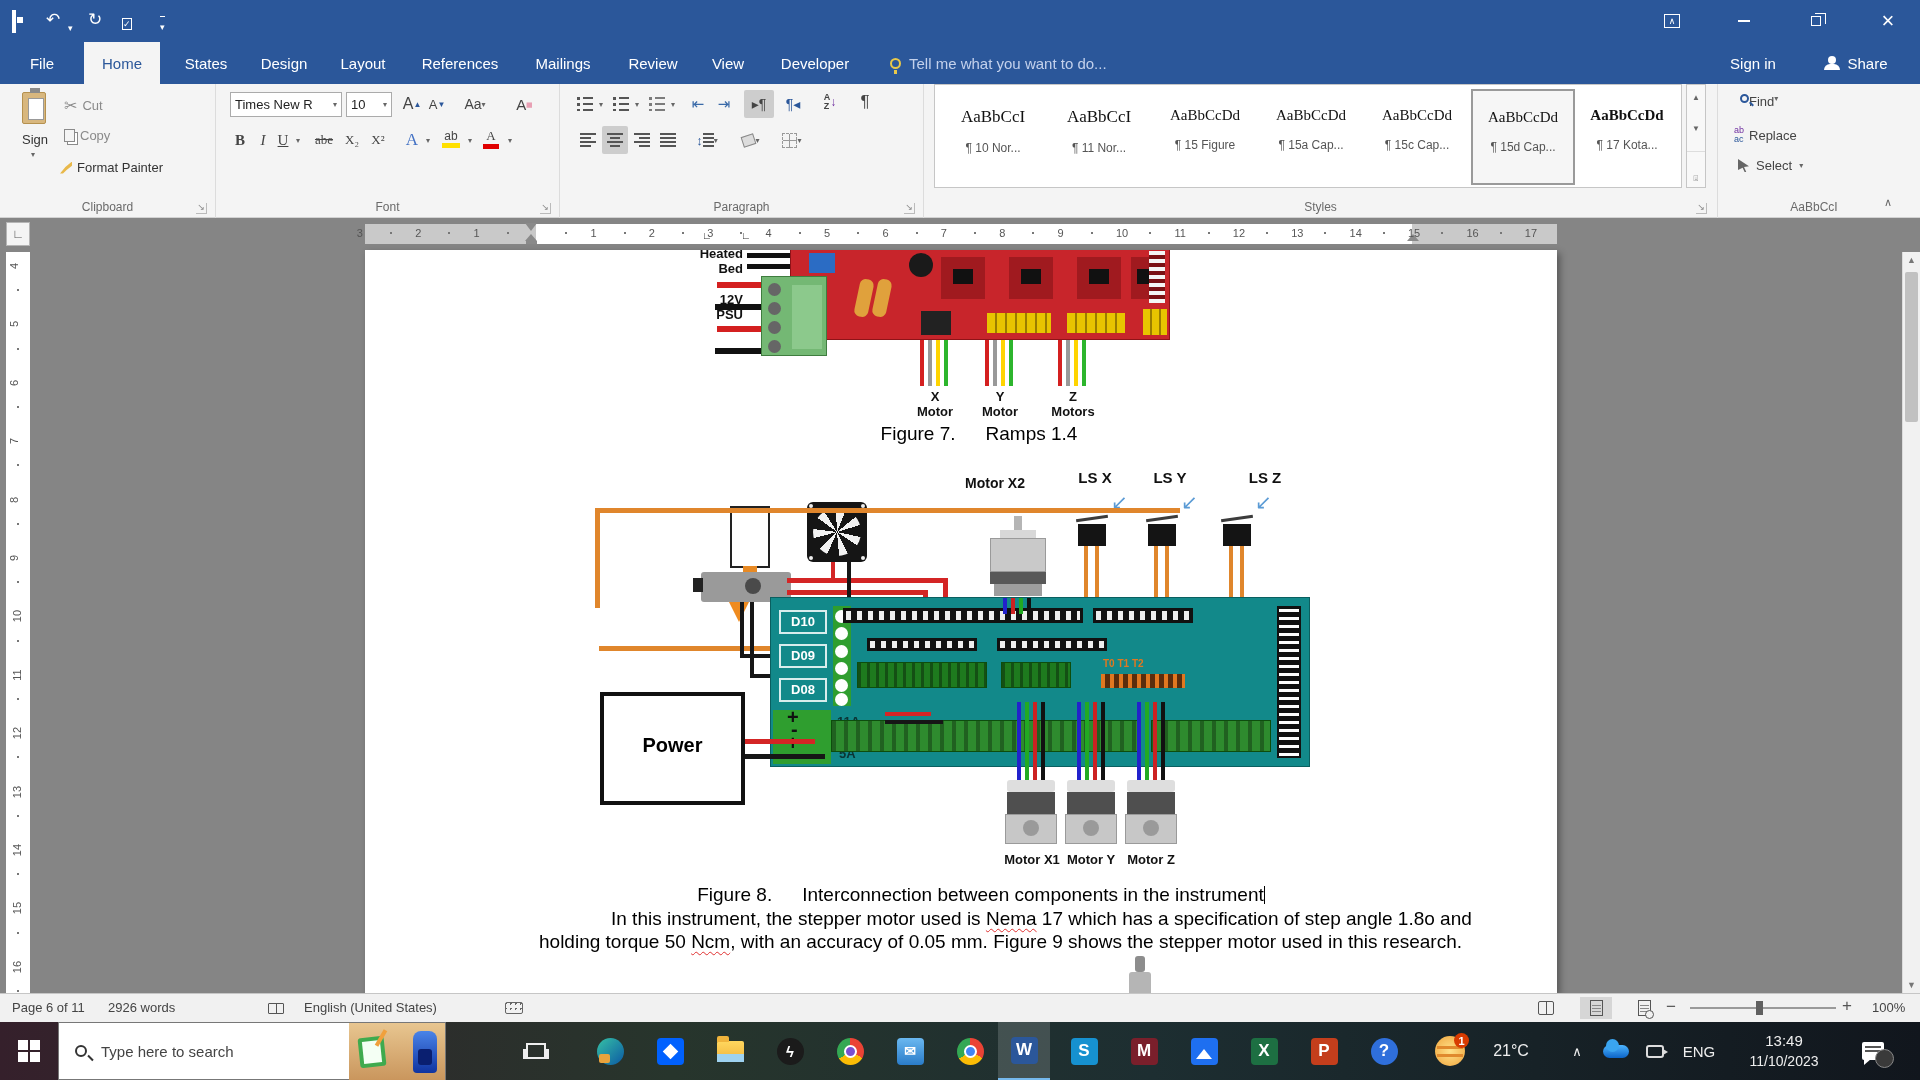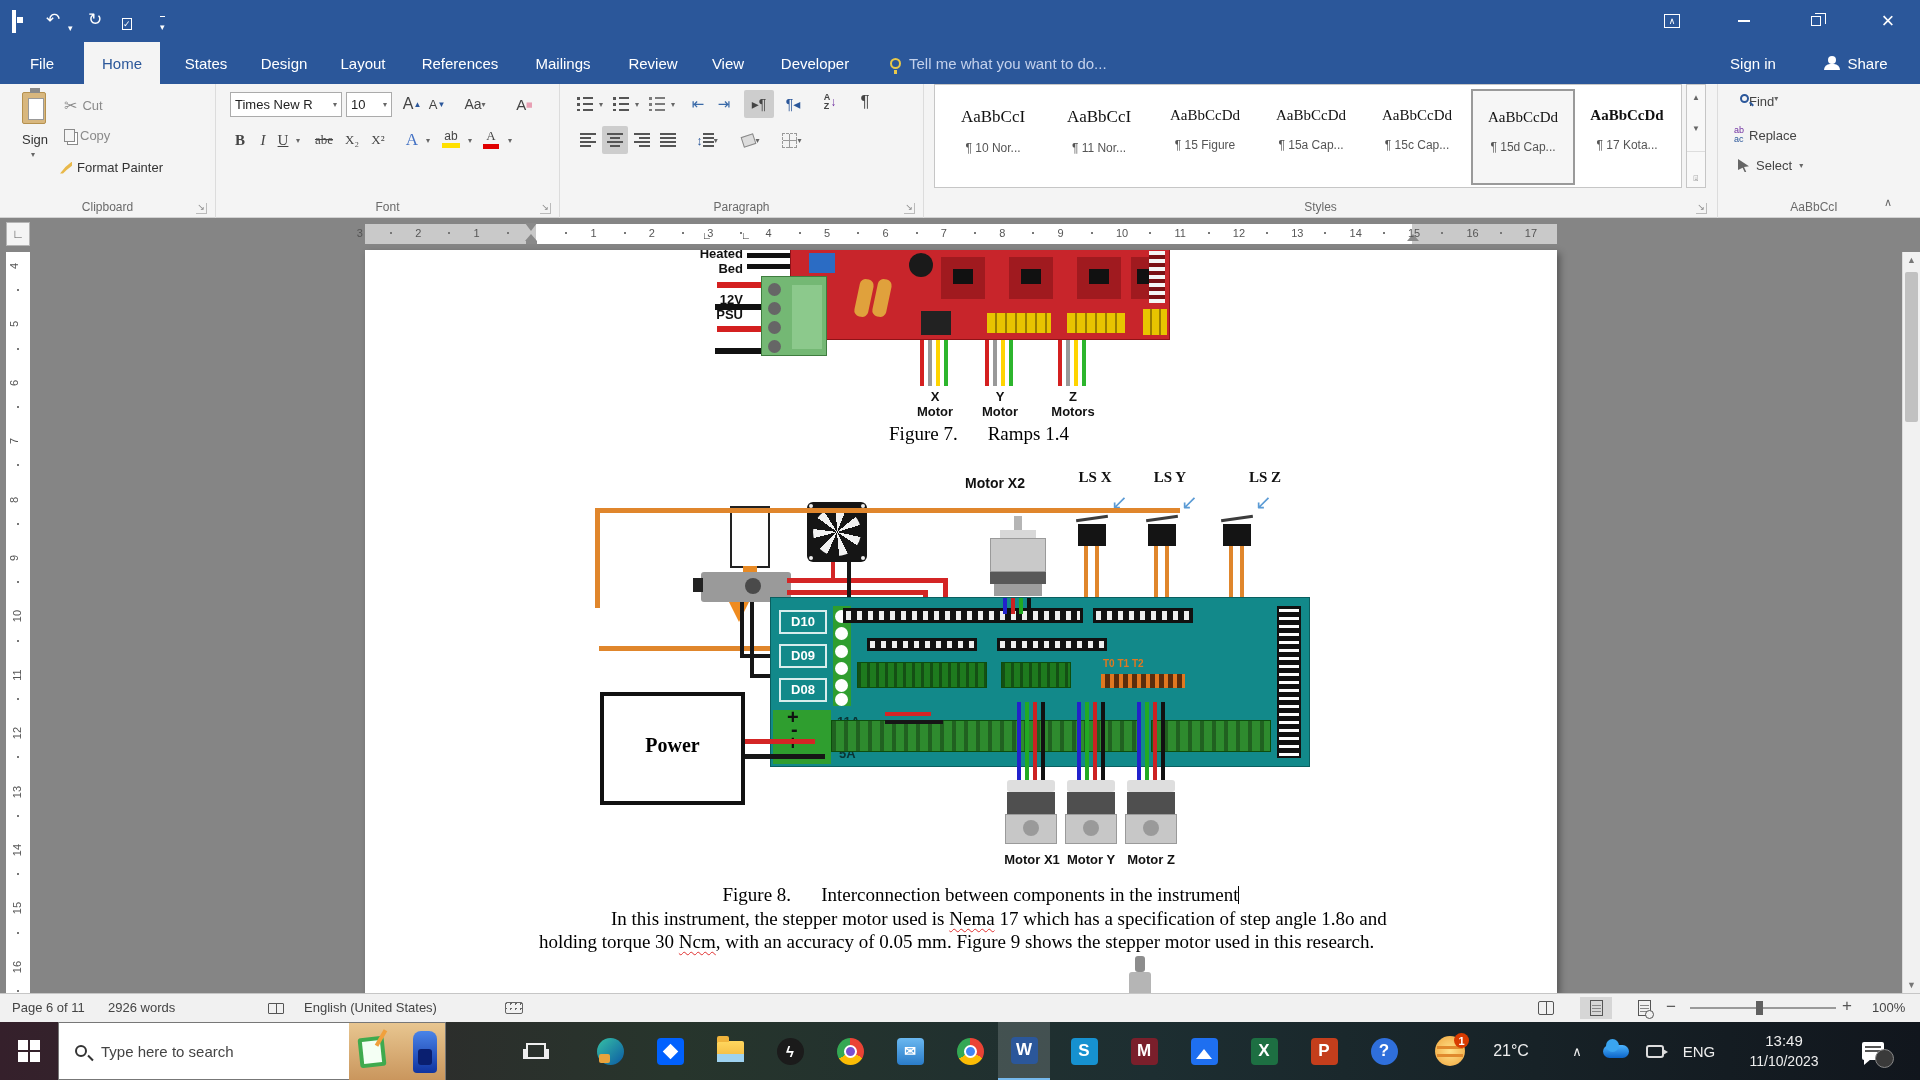--- a/index.html
+++ b/index.html
@@ -55,21 +55,21 @@
   #hruler .active-zone{position:absolute;left:171px;top:0;width:876px;height:20px;background:#fff}
   .rnum{position:absolute;top:3px;font-size:11px;font-weight:normal;color:#555}
   .rtick{position:absolute;top:8px;width:2px;height:2px;background:#777}
   #vruler{position:absolute;left:6px;top:252px;width:24px;height:741px;background:#fff;overflow:hidden}
   .vnum{position:absolute;left:5px;font-size:11px;font-weight:normal;color:#555;transform:rotate(-90deg)}
   .tabsel{position:absolute;left:6px;top:222px;width:24px;height:24px;background:#f4f4f4;border:1px solid #b5b5b5;color:#555;font-size:12px;text-align:center;line-height:22px}
   .tabstop{position:absolute;top:6px;color:#333;font-size:10px;font-weight:bold}
   .imark{position:absolute;width:0;height:0}
   
   #page{position:absolute;left:365px;top:250px;width:1192px;height:743px;background:#fff;box-shadow:3px 3px 7px rgba(0,0,0,.35);overflow:hidden}
-  .doc-serif{font-family:Liberation Serif, serif;color:#000}
+  .doc-serif{font-family:Liberation Sans, sans-serif;color:#000}
   .figlabel{position:absolute;font-size:13px;font-weight:bold;color:#111;text-align:center;white-space:pre-line;line-height:15px}
   .w{position:absolute}
   .squiggle{text-decoration:underline wavy #e03030;text-decoration-skip-ink:none;text-underline-offset:3px;text-decoration-thickness:1px}
   .caret{display:inline-block;width:1px;height:18px;background:#000;vertical-align:-3px}
   
   #scrollbar{position:absolute;left:1902px;top:252px;width:18px;height:741px;background:#f1f1f1;border-left:1px solid #dcdcdc}
   
   #statusbar{position:absolute;left:0;top:993px;width:1920px;height:29px;background:#f1f1f1;border-top:1px solid #c6c6c6;font-size:13px;color:#444}
   .sitem{position:absolute;top:6px}
   .viewico{position:absolute;top:3px;width:32px;height:22px;display:flex;align-items:center;justify-content:center}
@@ -638,21 +638,21 @@
       <div class="figlabel" style="left:584px;top:390px;width:64px">Motor Z</div>
     </div>
 
     <div class="abs doc-serif" style="left:174px;top:634px;width:884px;text-align:center;font-size:19px">
       <span>Figure 8.</span><span style="display:inline-block;width:30px"></span><span>Interconnection between components in the instrument</span><span class="caret"></span>
     </div>
     <div class="abs doc-serif" style="left:174px;top:658px;width:1010px;font-size:19px;white-space:nowrap">
       <span style="display:inline-block;width:72px"></span><span>In this instrument, the stepper motor used is </span><span class="squiggle">Nema</span><span> 17 which has a specification of step angle 1.8o and</span>
     </div>
     <div class="abs doc-serif" style="left:174px;top:681px;width:1010px;font-size:19px;white-space:nowrap">
-      <span>holding torque 30 </span><span class="squiggle">Ncm</span><span>, with an accuracy of 0.05 mm. Figure 9 shows the stepper motor used in this research.</span>
+      <span>holding torque 50 </span><span class="squiggle">Ncm</span><span>, with an accuracy of 0.05 mm. Figure 9 shows the stepper motor used in this research.</span>
     </div>
 
     <div class="abs" style="left:760px;top:706px;width:30px;height:40px">
       <div class="w" style="left:10px;top:0;width:10px;height:16px;background:#8d8d8d;border-radius:3px"></div>
       <div class="w" style="left:4px;top:16px;width:22px;height:24px;background:#b5b5b5;border-radius:3px"></div>
     </div>
   </div>
 
   <div id="scrollbar">
     <div style="text-align:center;font-size:9px;color:#777;padding-top:3px">▲</div>

